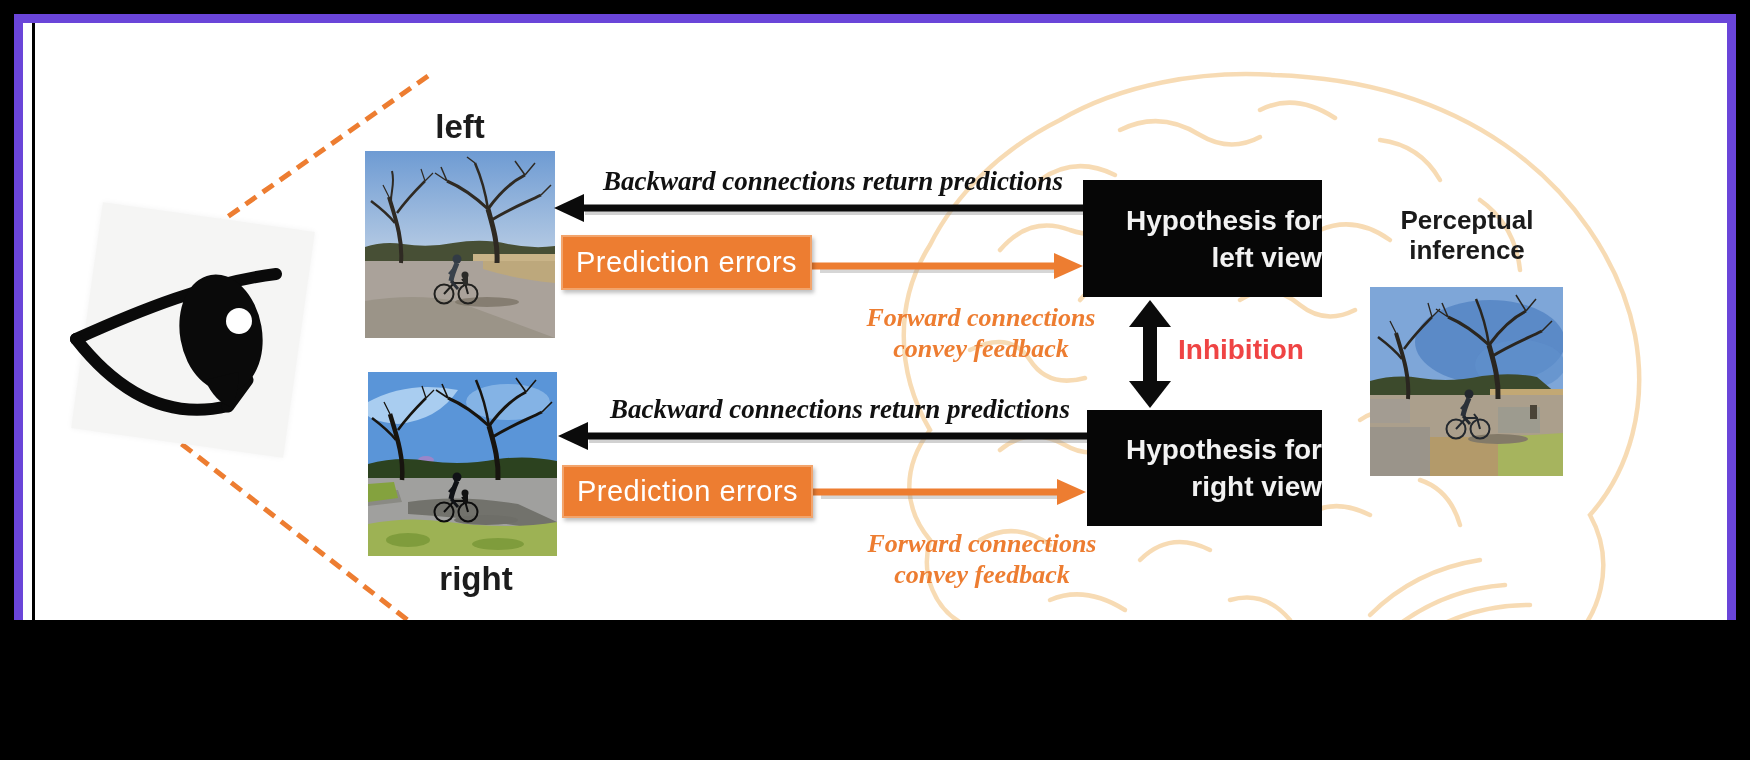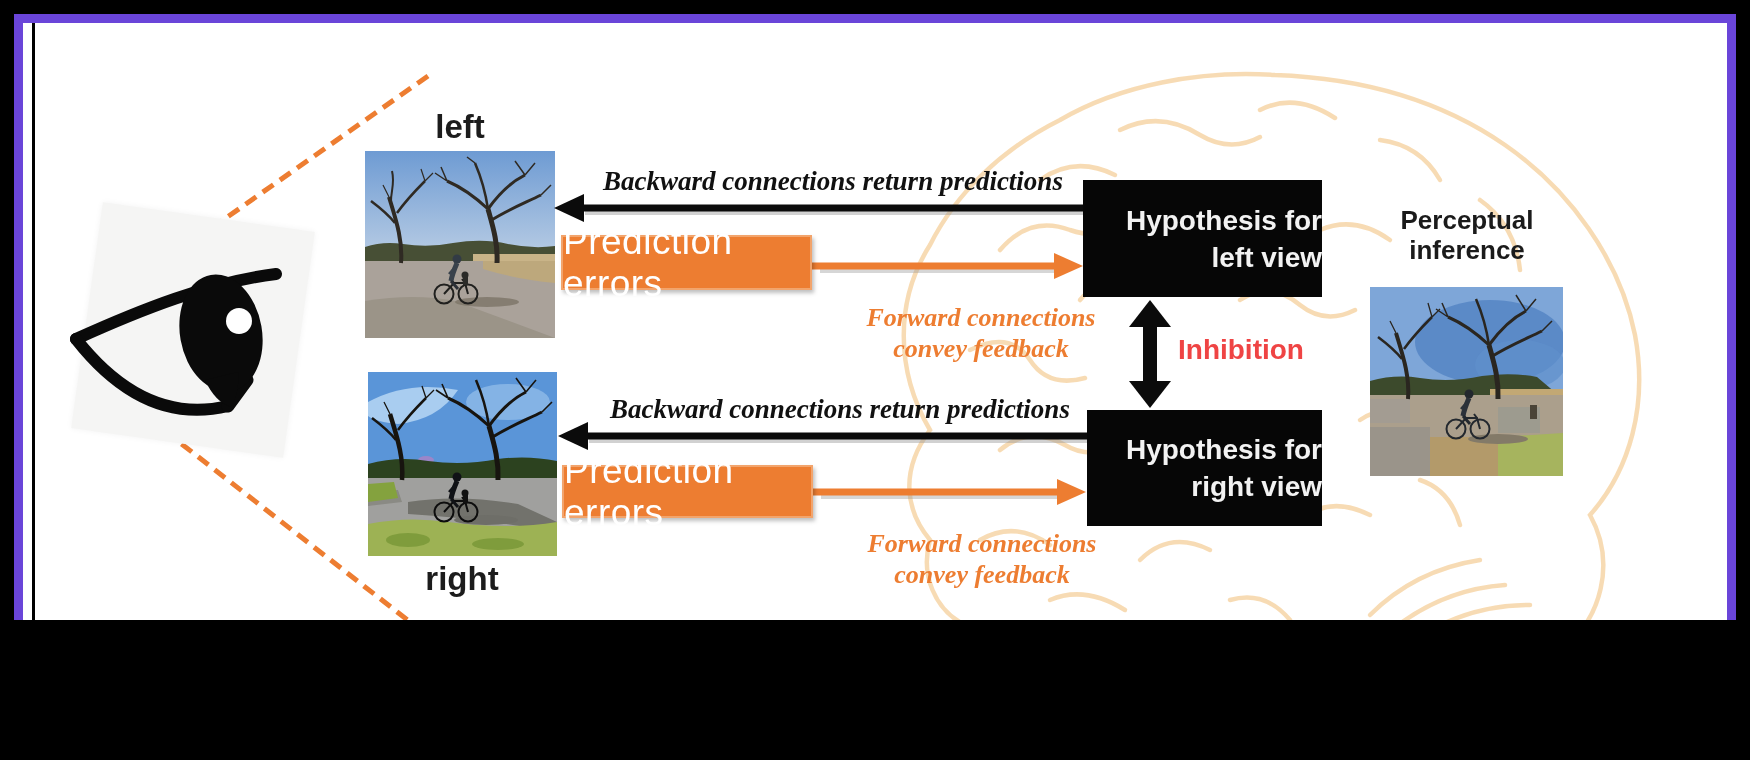--- a/index.html
+++ b/index.html
@@ -13,21 +13,21 @@
   #panel-inner-line-bottom{left:32px;top:725px;width:1695px;height:3px;background:#000;}
   
   .serif-ital{font-family:"Liberation Serif","DejaVu Serif",serif;font-style:italic;font-weight:bold;}
   .center-x{transform:translateX(-50%);text-align:center;white-space:nowrap;}
   .stim-label{font-size:33px;font-weight:bold;color:#1c1c1c;}
   .backward-label{font-size:27px;color:#111;}
   .forward-label{font-size:26px;color:#ED7D31;line-height:31px;margin-left:37px;}
   .pe-box{width:251px;background:#ED7D31;border:2px solid #f2a46c;box-sizing:border-box;
           display:flex;align-items:center;justify-content:center;
           box-shadow:2px 3px 4px rgba(0,0,0,0.25);}
-  .pe-box span{color:#fff;font-size:37px;letter-spacing:.5px;}
+  .pe-box span{color:#fff;font-size:29px;letter-spacing:.5px;}
   .hyp-box{width:239px;height:117px;background:#060606;color:#f2f2f2;
            display:flex;flex-direction:column;align-items:flex-end;justify-content:center;
            font-size:28px;font-weight:600;line-height:37px;}
   .inhibition-label{font-size:28px;font-weight:600;color:#ef4444;}
   .perceptual-label{font-size:26px;font-weight:700;color:#1b1b1b;line-height:30px;}
   .photo{overflow:hidden;}
   .photo svg{display:block;}
   #eye-sheet{left:86px;top:216px;width:214px;height:228px;background:#f5f5f4;
              transform:rotate(8deg);box-shadow:0 0 6px rgba(0,0,0,0.05);}
   svg{position:absolute;left:0;top:0;}
@@ -242,21 +242,21 @@
       <polygon points="1086,492 1057,479 1057,505" fill="#ED7D31"></polygon>
     </g>
     <g>
       <rect x="1143" y="322" width="14" height="64" fill="#0b0b0b"></rect>
       <polygon points="1150,300 1129,327 1171,327" fill="#0b0b0b"></polygon>
       <polygon points="1150,408 1129,381 1171,381" fill="#0b0b0b"></polygon>
     </g>
   </svg>
 
   <div class="abs stim-label center-x" style="left:460px;top:108px;">left</div>
-  <div class="abs stim-label center-x" style="left:462px;top:560px;">right</div>
+  <div class="abs stim-label center-x" style="left:476px;top:560px;">right</div>
 
   <div class="abs serif-ital backward-label center-x" style="left:833px;top:166px;">Backward connections return predictions</div>
   <div class="abs serif-ital backward-label center-x" style="left:840px;top:394px;">Backward connections return predictions</div>
 
   <div class="abs pe-box" style="left:561px;top:235px;height:55px;">
     <span>Prediction errors</span>
   </div>
   <div class="abs pe-box" style="left:562px;top:465px;height:53px;">
     <span>Prediction errors</span>
   </div>

